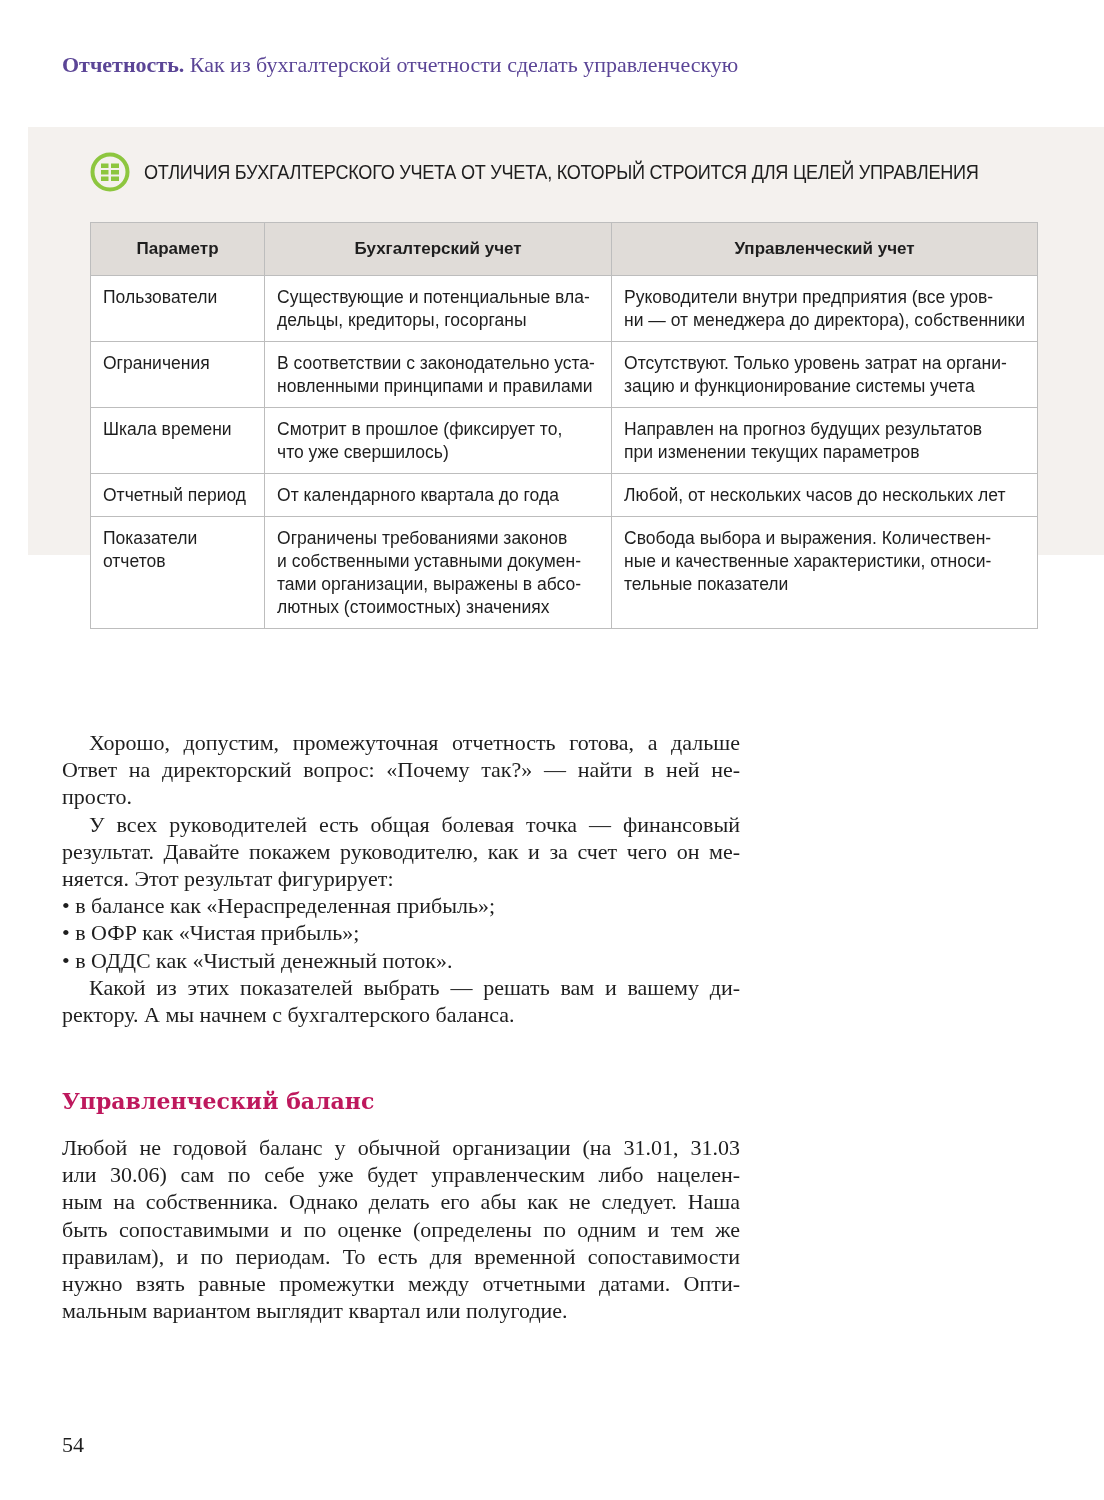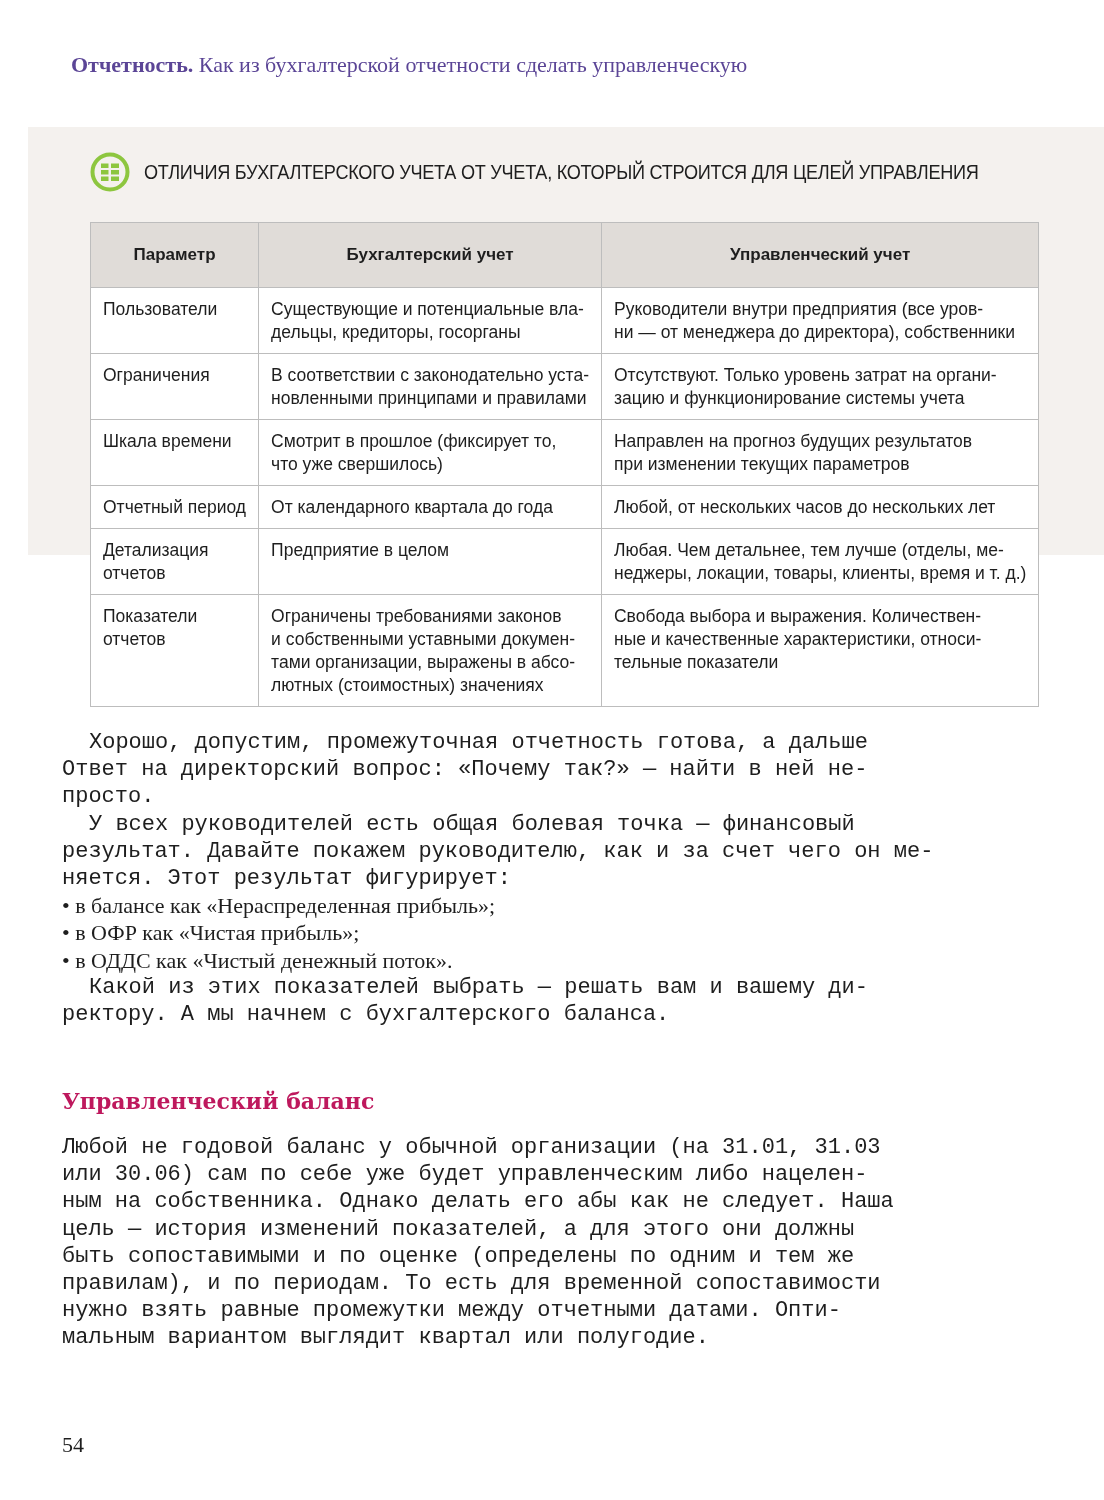--- a/index.html
+++ b/index.html
@@ -1,32 +1,32 @@
 <!DOCTYPE html>
 <html><head>
 <meta charset="utf-8">
 <style>
   html, body { margin:0; padding:0; background:#ffffff; }
   body { width:1104px; height:1500px; position:relative; overflow:hidden; font-family:"DejaVu Serif", serif; color:#1e1e1e; }
   .running-head { position:absolute; left:62px; top:52px; font-family:"Liberation Serif", serif; font-size:22px; color:#5b4596; white-space:nowrap; }
-  .running-head .rh-bold { font-weight:bold;margin-left:9px; }
+  .running-head .rh-bold { font-weight:bold; }
   .box { position:absolute; left:0; top:127px; width:1104px; height:428px; background:#f4f1ee;margin-left:28px; }
   .box-title-row { position:absolute; left:62px; top:25px; display:flex; align-items:center; }
   .box-icon { width:40px; height:40px; }
   .box-title { margin-left:14px; font-family:"Liberation Sans", sans-serif; font-size:19.5px; letter-spacing:-0.3px; color:#1e1e1e; transform:scaleX(0.93); transform-origin:left center; white-space:nowrap; }
   table.cmp { position:absolute; left:62px; top:95px; width:948px; border-collapse:collapse; background:#ffffff; font-family:"Liberation Sans", sans-serif; font-size:17.5px; color:#1e1e1e; }
   table.cmp th, table.cmp td { border:1px solid #bdbdbd; vertical-align:top; }
-  table.cmp th { background:#e0dcd8; font-weight:bold; font-size:17px; height:40px; padding:12px; text-align:center; vertical-align:middle; }
+  table.cmp th { background:#e0dcd8; font-weight:bold; font-size:17px; height:40px; padding:6px; text-align:center; vertical-align:middle; }
   table.cmp td { padding:10px 12px 9px 12px; line-height:23px; }
   table.cmp col.c1 { width:177px; }
   table.cmp col.c2 { width:349px; }
   table.cmp col.c3 { width:422px; }
   .cell-line { display:block; white-space:nowrap; }
   .body-text { position:absolute; left:62px; width:678px; font-family:"Liberation Serif", serif; font-size:22px; line-height:27.2px; color:#1e1e1e; }
-  .p { text-align:justify;font-family:Liberation Mono, monospace; }
+  .p { text-align:justify; }
   .line { display:block; white-space:nowrap; text-align:justify; text-align-last:justify; }
   .line.last { text-align-last:left; }
   .indent { text-indent:27px; }
   .bullet { display:block; white-space:nowrap; }
   .section-title { position:absolute; left:62px; top:1088px; font-family:"DejaVu Serif", serif; font-weight:bold; font-size:22px; color:#be185d; }
   .page-number { position:absolute; left:62px; top:1432px; font-family:"Liberation Serif", serif; font-size:22px; color:#1e1e1e; }
 </style>
 </head>
 <body>
 
@@ -108,33 +108,20 @@
           </td>
           <td>
             <span class="cell-line">От календарного квартала до года</span>
           </td>
           <td>
             <span class="cell-line">Любой, от нескольких часов до нескольких лет</span>
           </td>
         </tr>
         <tr>
           <td>
-            <span class="cell-line">Детализация</span>
-            <span class="cell-line">отчетов</span>
-          </td>
-          <td>
-            <span class="cell-line">Предприятие в целом</span>
-          </td>
-          <td>
-            <span class="cell-line">Любая. Чем детальнее, тем лучше (отделы, ме-</span>
-            <span class="cell-line">неджеры, локации, товары, клиенты, время и т. д.)</span>
-          </td>
-        </tr>
-        <tr>
-          <td>
             <span class="cell-line">Показатели</span>
             <span class="cell-line">отчетов</span>
           </td>
           <td>
             <span class="cell-line">Ограничены требованиями законов</span>
             <span class="cell-line">и собственными уставными докумен-</span>
             <span class="cell-line">тами организации, выражены в абсо-</span>
             <span class="cell-line">лютных (стоимостных) значениях</span>
           </td>
           <td>
@@ -169,21 +156,20 @@
     </div>
 </div>
 
 <div class="section-title">Управленческий баланс</div>
 
 <div class="body-text" style="top:1134px;">
   <div class="p" id="para4">
       <span class="line">Любой не годовой баланс у обычной организации (на 31.01, 31.03</span>
       <span class="line">или 30.06) сам по себе уже будет управленческим либо нацелен-</span>
       <span class="line">ным на собственника. Однако делать его абы как не следует. Наша</span>
-      <span class="line">цель — история изменений показателей, а для этого они должны</span>
       <span class="line">быть сопоставимыми и по оценке (определены по одним и тем же</span>
       <span class="line">правилам), и по периодам. То есть для временной сопоставимости</span>
       <span class="line">нужно взять равные промежутки между отчетными датами. Опти-</span>
       <span class="line last">мальным вариантом выглядит квартал или полугодие.</span>
     </div>
 </div>
 
 <div class="page-number">54</div>
 
 </body></html>

